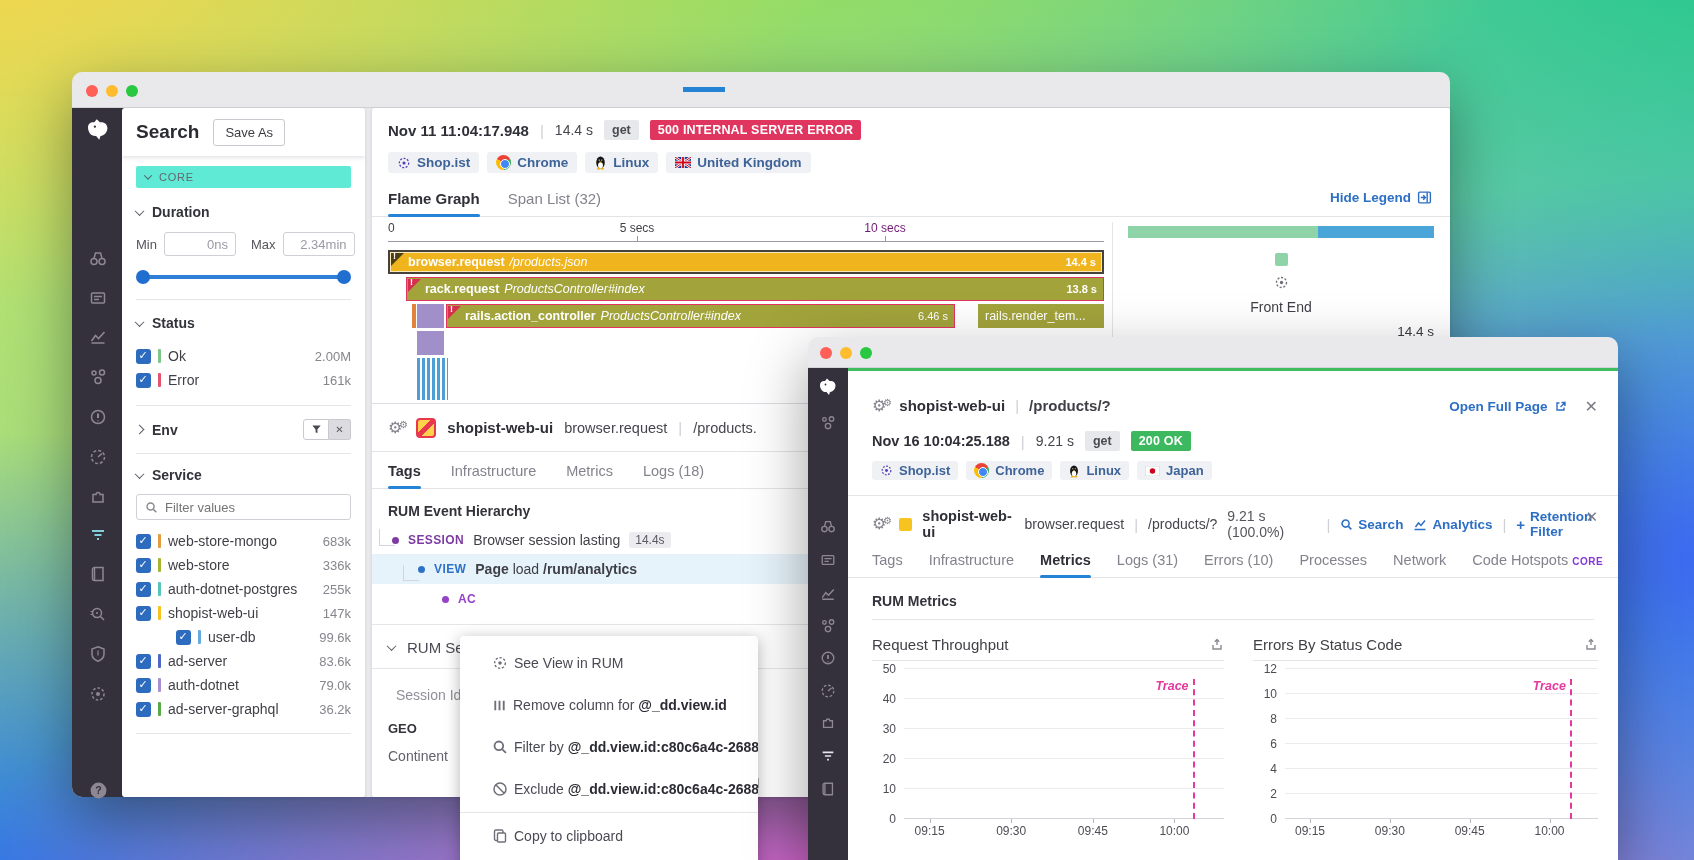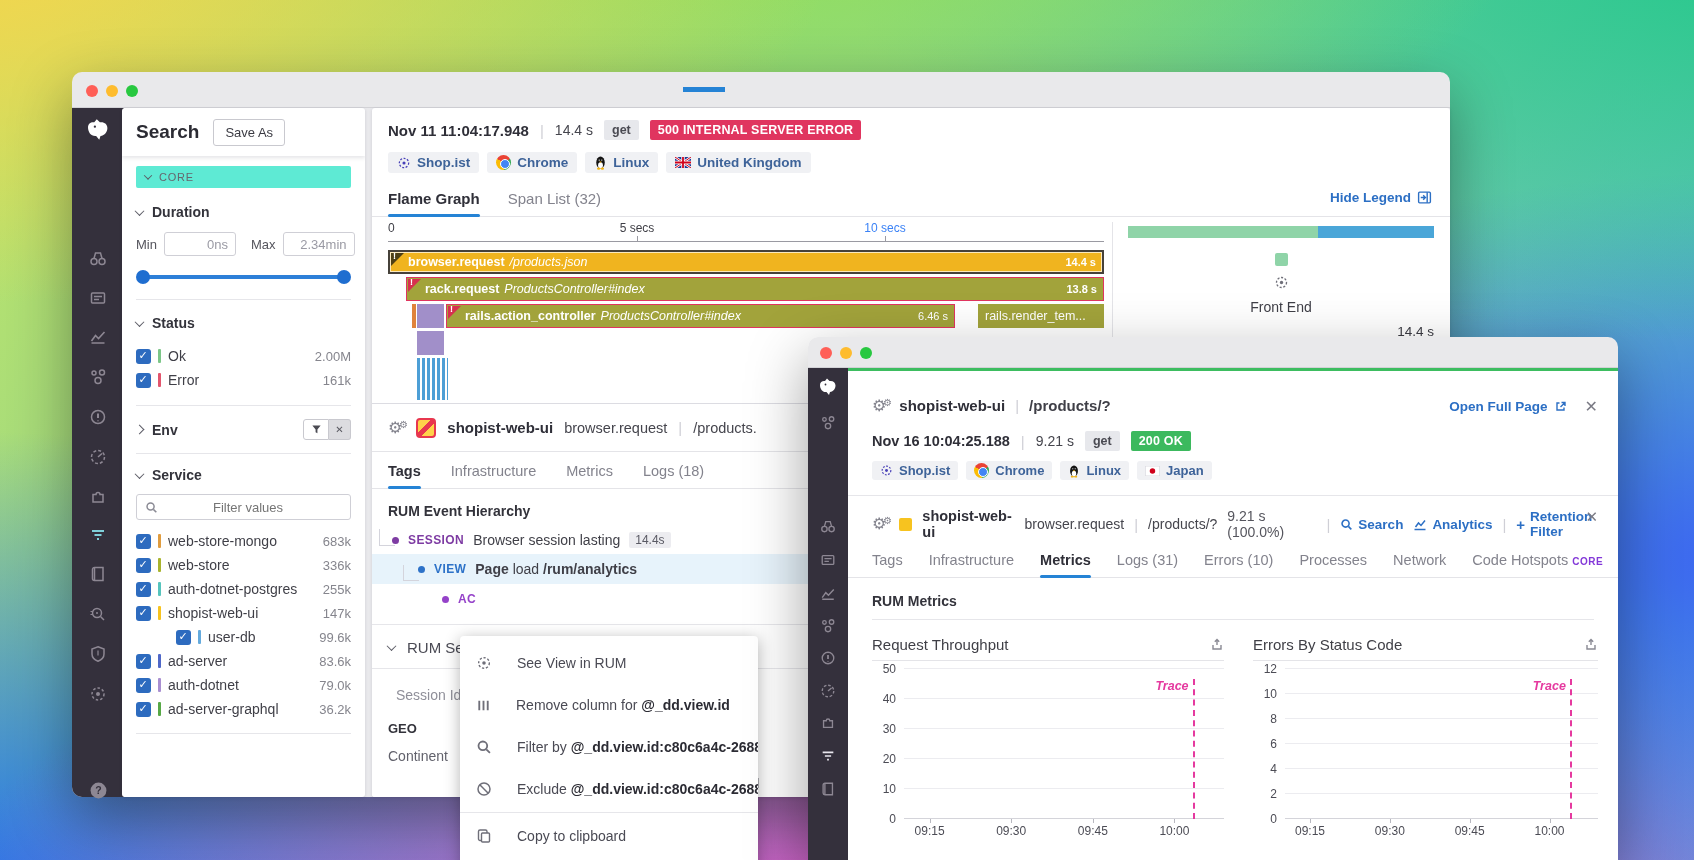--- a/index.html
+++ b/index.html
@@ -59,21 +59,21 @@
   .ebadge { position:absolute; left:1px; top:1px; width:0; height:0; border-top:13px solid #4d3f14; border-right:13px solid transparent; }
   .ebadge.red { border-top-color:#d6304f; }
   .ebang { position:absolute; left:3px; top:-1px; color:#fff; font-size:9px; font-weight:700; z-index:2; }
   
   .tab { position:relative; font-size:14.5px; color:#83838d; padding-bottom:9px; white-space:nowrap; }
   .tab.active { color:#2f2f38; font-weight:700; }
   .tab.active::after { content:""; position:absolute; left:0; right:0; bottom:-1px; height:3px; background:#2583d5; border-radius:2px; }
   
   .ctx { position:absolute; background:#fff; border-radius:4px; box-shadow:0 3px 16px rgba(0,0,0,.3); z-index:6; overflow:hidden; }
   .ctx::before { content:""; position:absolute; top:-5px; left:16px; width:11px; height:11px; background:#fff; transform:rotate(45deg); }
-  .ctx-item { display:flex; align-items:center; gap:25px; padding:0 16px; height:42px; font-size:14px; color:#4a4a54; white-space:nowrap; }
+  .ctx-item { display:flex; align-items:center; gap:6px; padding:0 32px; height:42px; font-size:14px; color:#4a4a54; white-space:nowrap; }
   .ctx-item .ci { color:#6f6f79; flex:none; display:flex; }
   .ctx-item b { color:#2c2c34; }
   
   .chartp { position:absolute; }
   .ctitle-row { display:flex; align-items:center; justify-content:space-between; height:22px; }
   .ctitle { font-size:15px; color:#3f3f46; }
   .chr { border-top:1px solid #e4e4e8; margin-top:5px; }
   .plot { position:relative; height:150px; margin-top:8px; }
   .ylab { position:absolute; left:0; width:24px; text-align:right; font-size:12px; color:#4c4c55; transform:translateY(50%); }
   .gline { position:absolute; left:32px; right:0; height:1px; background:#ececf0; }
@@ -258,21 +258,21 @@
             <span class="chev chev-d"></span>
             <span style="font-size:14px; font-weight:700; color:#33333b;">Service</span>
           </div>
           <div class="row" style="margin-top:11px; height:26px; border:1px solid #cfcfd6; border-radius:3px; padding:0 8px; gap:7px;">
             <span style="display:flex;">
                 <svg width="13" height="13" viewBox="0 0 14 14" stroke="#8a8a94" fill="none" stroke-width="1.6">
                   <circle cx="6" cy="6" r="3.8"></circle>
                   <path d="m9 9 3.2 3.2"></path>
                 </svg>
               </span>
-            <input style="border: none; outline: none; font-size: 13px; width: 100%; font-family: inherit; color: rgb(63, 63, 71); margin-left: 48px;" placeholder="Filter values">
+            <input style="border: none; outline: none; font-size: 13px; width: 100%; font-family: inherit; color: rgb(63, 63, 71);" placeholder="Filter values">
           </div>
           <div style="margin-top:9px;">
             <div class="row" style="height:24px; gap:7px;">
                 <span class="cb"></span>
                 <span class="colorbar" style="background: rgb(224, 156, 63);"></span>
                 <span class="lbl">web-store-mongo</span>
                 <span class="cnt">683k</span>
               </div>
             <div class="row" style="height:24px; gap:7px;">
                 <span class="cb"></span>
@@ -385,21 +385,21 @@
                   <rect x="1.5" y="2" width="11" height="10" rx="1"></rect>
                   <path d="M9.5 2v10M3.5 7h4M5.8 5 7.8 7l-2 2"></path>
                 </svg>
               </span>
           </div>
         </div>
 
         <div style="position:absolute; left:16px; top:114px; width:716px; height:20px; border-bottom:1px solid #9a9aa2;">
           <span style="position:absolute; left:0; bottom:6px; font-size:12px; color:#3f3f46;">0</span>
           <span style="position:absolute; left:249px; bottom:6px; transform:translateX(-50%); font-size:12px; color:#3f3f46;">5 secs</span>
-          <span style="position:absolute; left:497px; bottom:6px; transform:translateX(-50%); font-size:12px; color:#3b82f6;">10 secs</span>
+          <span style="position:absolute; left:497px; bottom:6px; transform:translateX(-50%); font-size:12px; color:#701a75;">10 secs</span>
           <span style="position:absolute; left:249px; bottom:0; width:1px; height:5px; background:#9a9aa2;"></span>
           <span style="position:absolute; left:497px; bottom:0; width:1px; height:5px; background:#9a9aa2;"></span>
         </div>
 
         <div class="frow" style="left:16px; top:142px; width:716px;">
           <div class="fbar" style="left:0; width:716px; background:#f0b41f; border:2px solid #46413a; box-shadow:inset 0 0 0 1px rgba(255,255,255,.7);">
             <span class="ebadge"></span>
               <span class="ebang">!</span>
             <span class="fname">browser.request</span>
             <span class="fres">/products.json</span>

